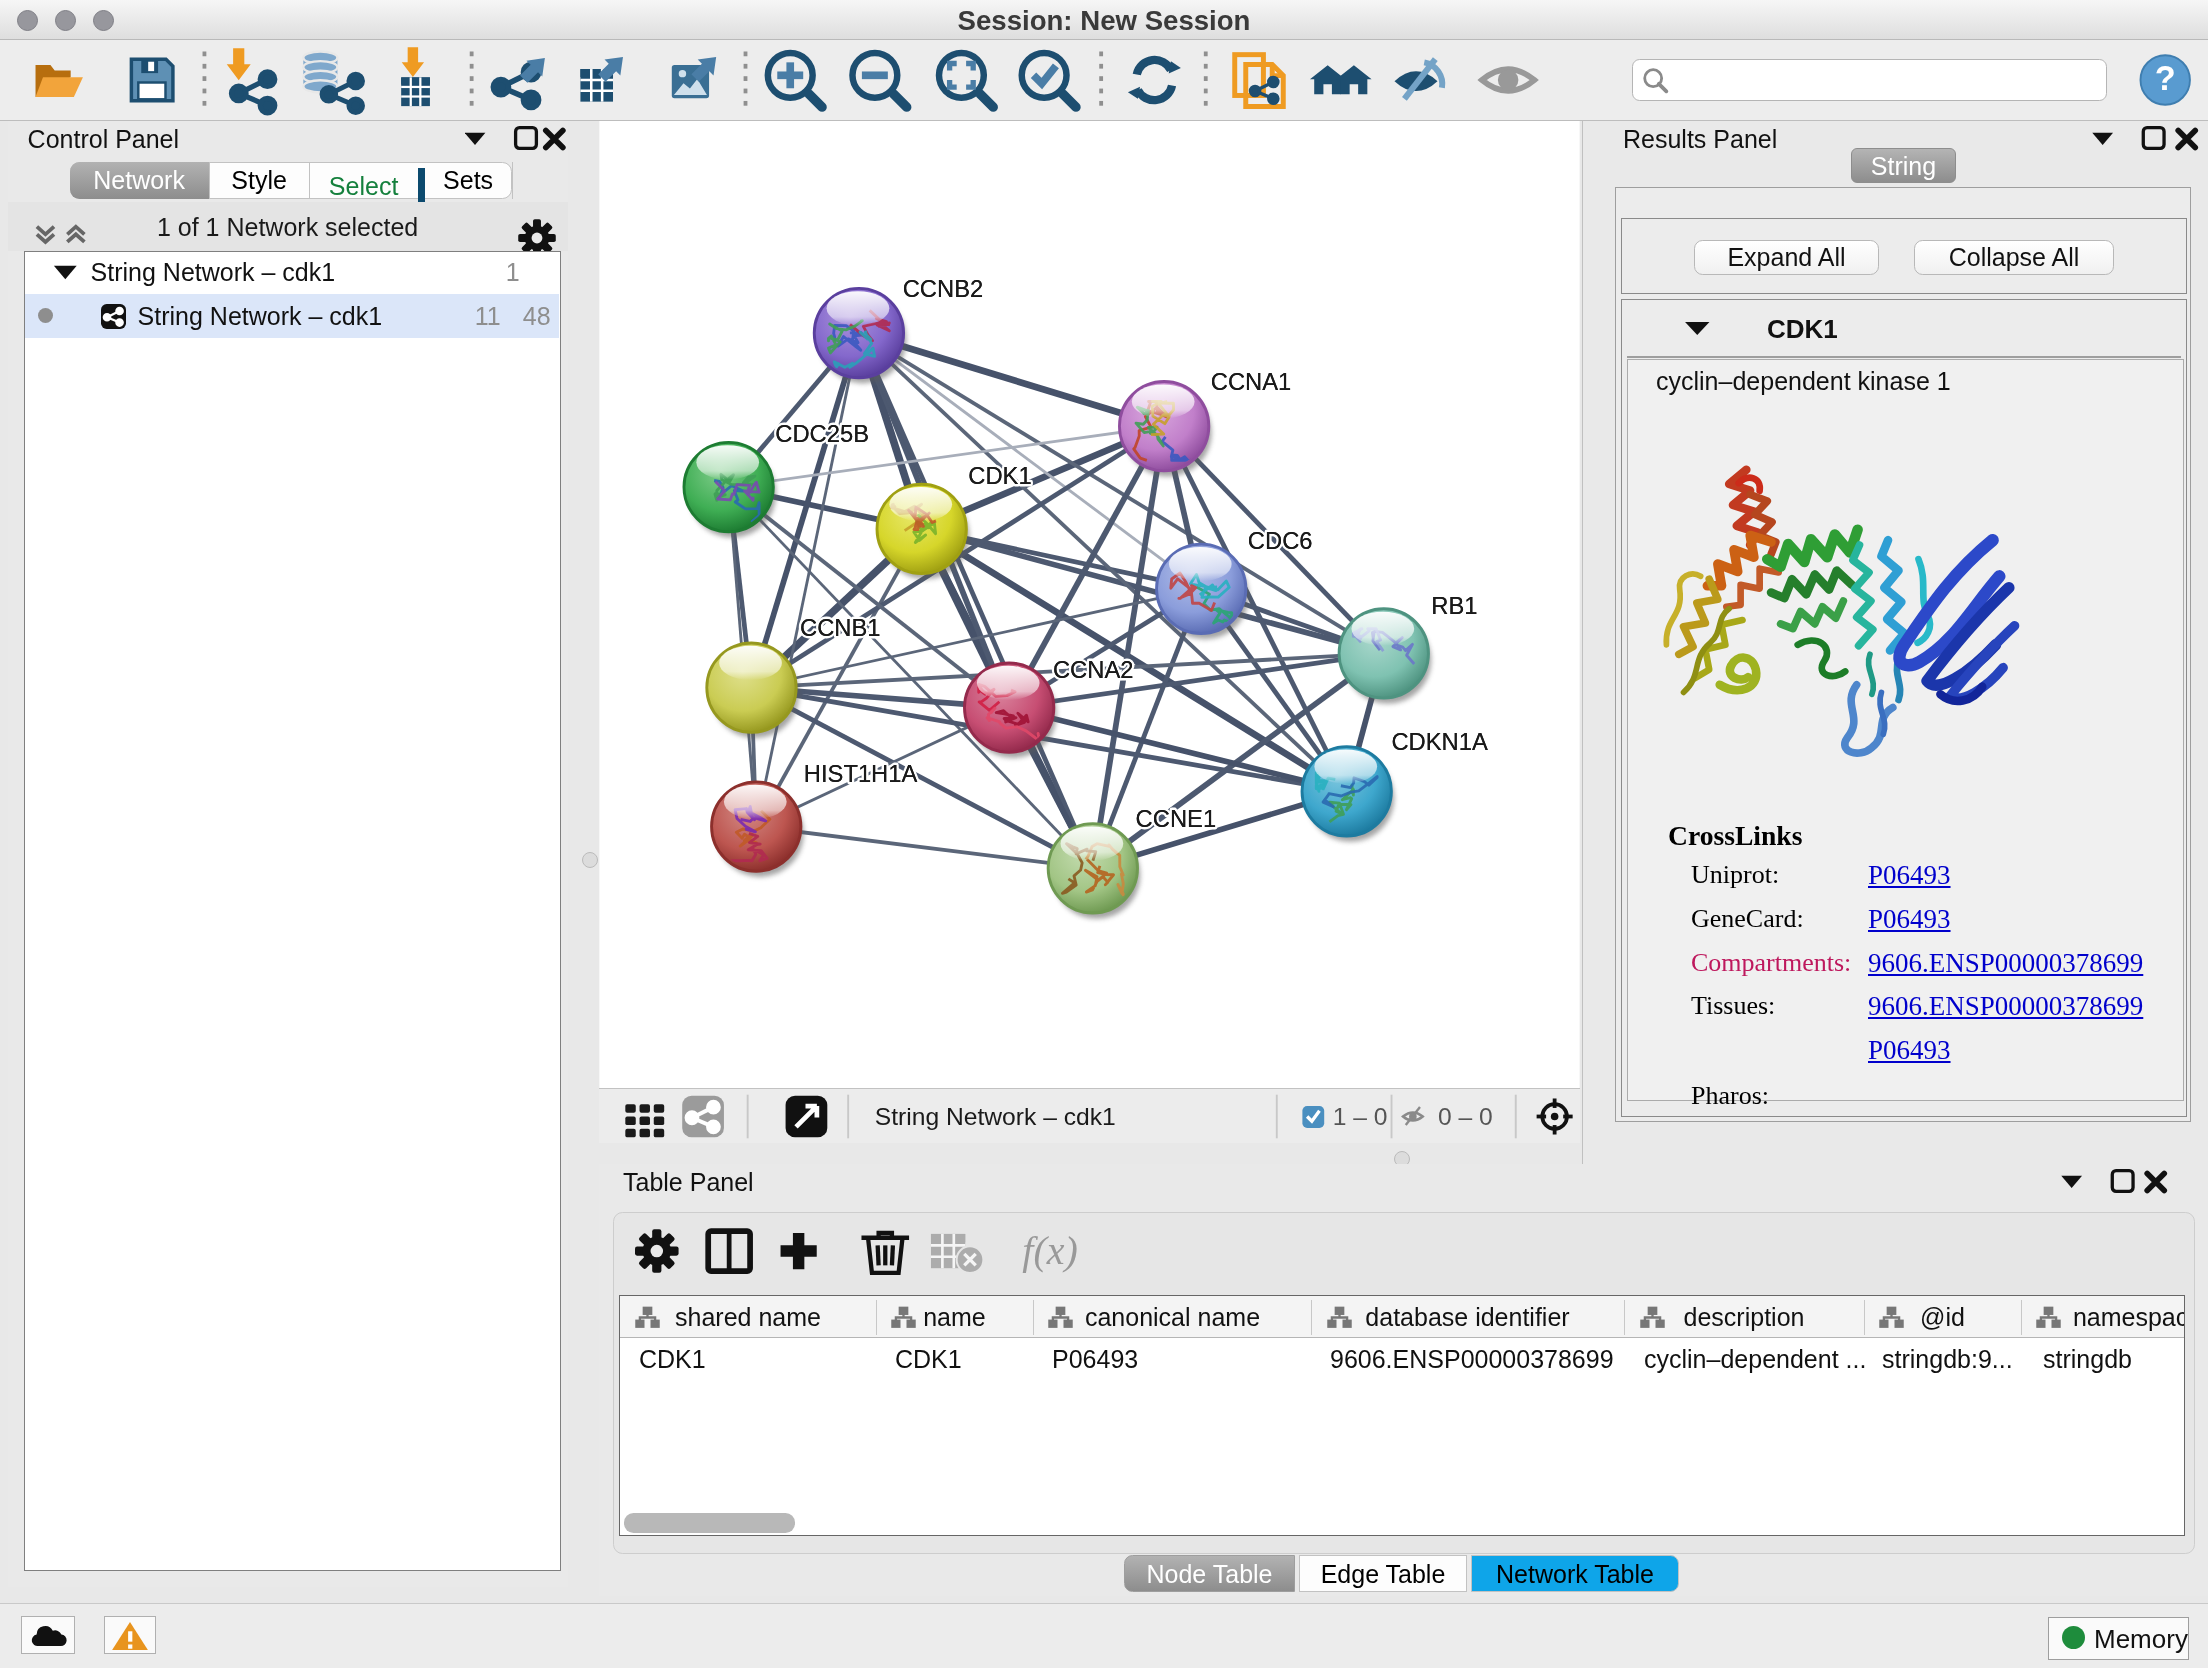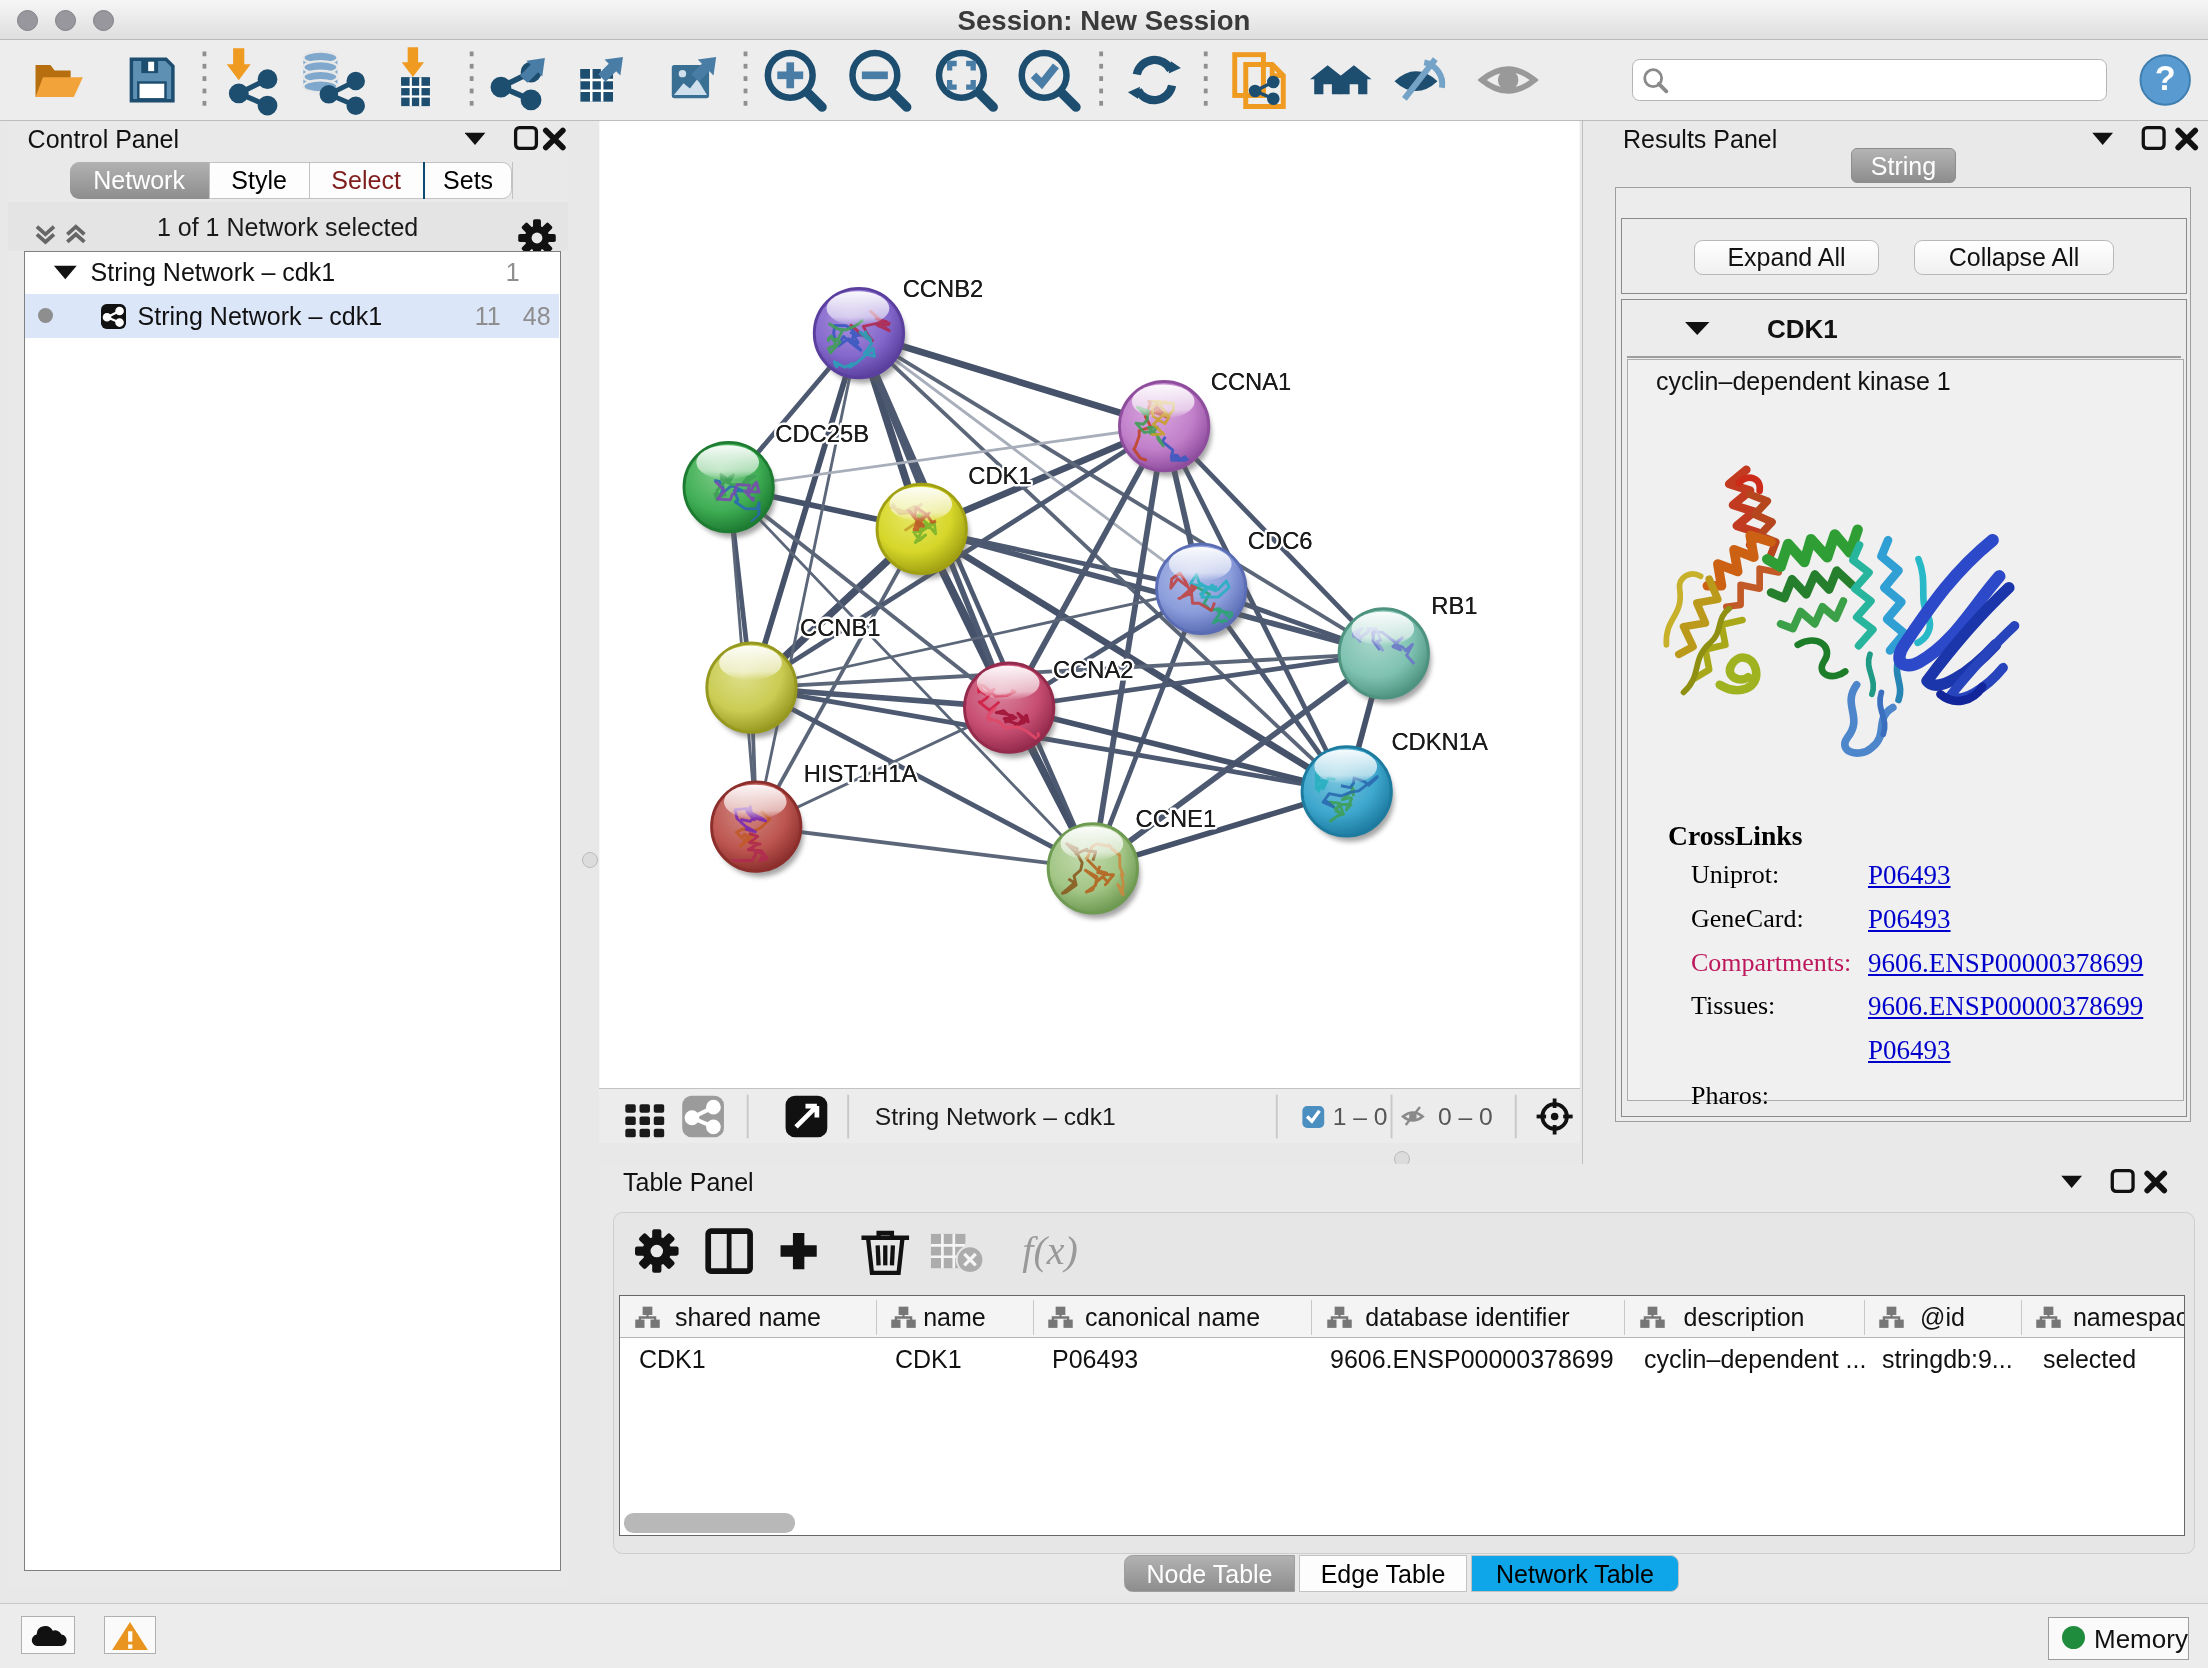--- a/index.html
+++ b/index.html
@@ -173,21 +173,21 @@
 <div class="abs" style="left:7.6px;top:121px;width:560px;height:1466px;background:#e9e9e9">
     <div class="abs hdr" style="left:20px;top:3.8px">Control Panel</div>
     <svg class="abs" style="left:457px;top:0" width="105" height="34" viewBox="0 0 110 36">
       <path d="M -1.0 12.5 L 21.0 12.5 L 10 25.5 Z" fill="#111"></path>
       <rect x="53" y="7" width="22" height="22" rx="4" fill="none" stroke="#111" stroke-width="3.5"></rect>
       <path d="M 85 10 L 103 28 M 103 10 L 85 28" stroke="#111" stroke-width="6" stroke-linecap="round"></path>
     </svg>
     <div class="abs" style="left:62px;top:41px;width:442px;height:37px;background:#fdfdfd;border:1px solid #c2c2c2;border-radius:9.5px"></div>
     <div class="abs" style="left:62px;top:41px;width:140px;height:37px;background:linear-gradient(#b2b2b2,#8d8d8d);color:#fff;border-radius:9.5px 0 0 9.5px;border-right:1px solid #c2c2c2;font-size:25px;text-align:center;line-height:37px">Network</div>
     <div class="abs" style="left:202px;top:41px;width:100px;height:37px;color:#000;border-right:1px solid #c2c2c2;font-size:25px;text-align:center;line-height:37px">Style</div>
-    <div class="abs" style="left:302px;top:41px;width:115px;height:37px;color:#7f1d1d;border-right:2px solid #0c4a6e;font-size:25px;text-align:center;line-height:37px">Select</div>
+    <div class="abs" style="left:302px;top:47px;width:115px;height:37px;color:#15803d;border-right:7px solid #0c4a6e;font-size:25px;text-align:center;line-height:37px">Select</div>
     <div class="abs" style="left:417px;top:41px;width:88px;height:37px;color:#000;border-right:1px solid #c2c2c2;font-size:25px;text-align:center;line-height:37px">Sets</div>
     <div class="abs" style="left:0px;top:81px;width:560px;height:49px;background:#e4e4e4"></div>
     <svg class="abs" style="left:27px;top:100px" width="57" height="28.5" viewBox="0 0 60 30">
       <g fill="none" stroke="#666" stroke-width="4">
         <path d="M 2 6 L 11 14 L 20 6 M 2 14 L 11 22 L 20 14"></path>
         <path d="M 34 22 L 43 14 L 52 22 M 34 14 L 43 6 L 52 14"></path>
       </g>
     </svg>
     <div class="abs" style="left:0;top:92px;width:560px;text-align:center;font-size:25px;color:#1a1a1a">1 of 1 Network selected</div>
     <svg class="abs" style="left:510px;top:98px" width="38" height="38" viewBox="0 0 40 40">
@@ -713,21 +713,21 @@
           <path d="M 13 9.16 L 13 13 M 5.08 16.36 L 5.08 13 L 20.92 13 L 20.92 16.36"></path>
         </g>
       </svg>
       <div class="abs" style="left:1401px;top:6.7px;width:233px;text-align:center;font-size:25px;color:#111">namespace</div>
       <div class="abs" style="left:19px;top:49px;font-size:25px;color:#111">CDK1</div>
       <div class="abs" style="left:275px;top:49px;font-size:25px;color:#111">CDK1</div>
       <div class="abs" style="left:432px;top:49px;font-size:25px;color:#111">P06493</div>
       <div class="abs" style="left:710px;top:49px;font-size:25px;color:#111">9606.ENSP00000378699</div>
       <div class="abs" style="left:1024px;top:49px;font-size:25px;color:#111">cyclin–dependent ...</div>
       <div class="abs" style="left:1262px;top:49px;font-size:25px;color:#111">stringdb:9...</div>
-      <div class="abs" style="left:1423px;top:49px;font-size:25px;color:#111">selected</div>
+      <div class="abs" style="left:1423px;top:49px;font-size:25px;color:#111">stringdb</div>
       <div class="abs" style="left:3.8px;top:217px;width:171px;height:20px;background:#b8b8b8;border-radius:9.5px"></div>
     </div>
     <div class="abs" style="left:525px;top:391px;width:171px;height:37px;background:linear-gradient(#b2b2b2,#8d8d8d);border:1px solid #9e9e9e;border-radius:8.6px 0 0 8.6px;color:#fff;font-size:25px;text-align:center;line-height:36px">Node Table</div>
     <div class="abs" style="left:700px;top:391px;width:168px;height:37px;background:#fdfdfd;border:1px solid #c2c2c2;color:#000;font-size:25px;text-align:center;line-height:36px">Edge Table</div>
     <div class="abs" style="left:872px;top:391px;width:208px;height:37px;background:#0ea5e9;border:1px solid #c2c2c2;border-radius:0 8.6px 8.6px 0;color:#000;font-size:25px;text-align:center;line-height:36px">Network Table</div>
   </div>
 <div class="abs" style="left:0;top:1603px;width:2208px;height:66px;background:#ececec;border-top:1px solid #c9c9c9"></div>
 <div class="abs" style="left:21px;top:1616px;width:54px;height:38px;background:#fafafa;border:1.9px solid #b0b0b0"></div>
 <svg class="abs" style="left:28.5px;top:1623px" width="40" height="27" viewBox="0 0 42 28">
     <path d="M 10 24 A 6 6 0 0 1 8 12 A 9 9 0 0 1 25 8 A 7 7 0 0 1 34 12 A 6 6 0 0 1 33 24 Z" fill="#111"></path>

